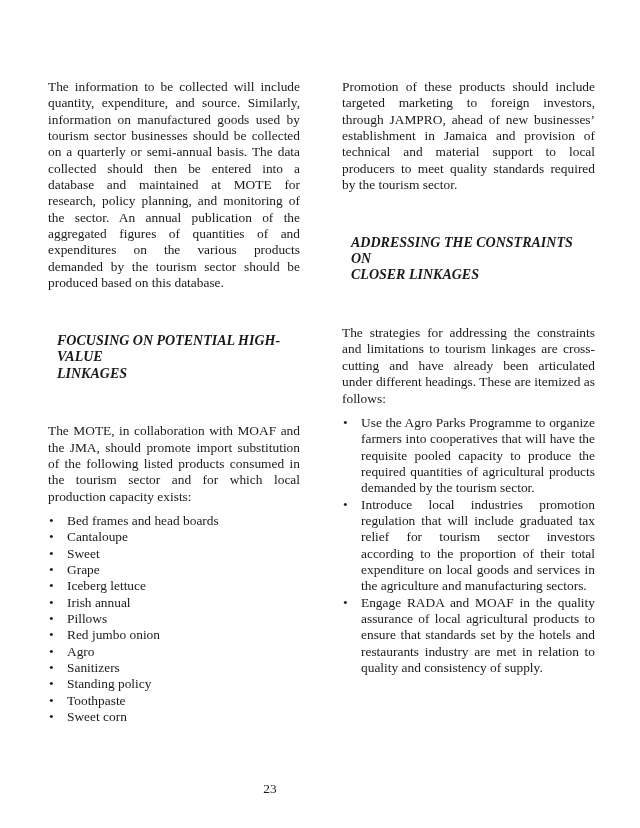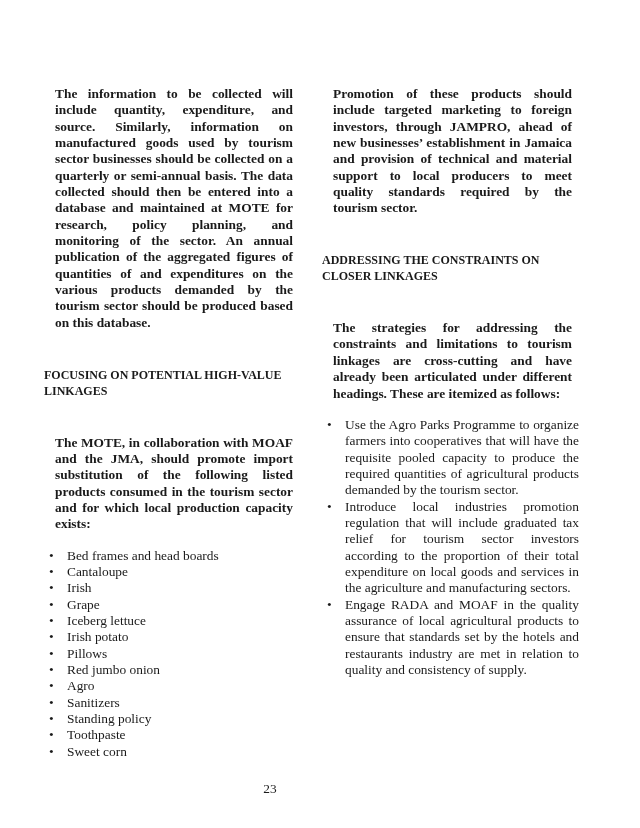--- a/index.html
+++ b/index.html
@@ -1,23 +1,23 @@
 <!DOCTYPE html>
 <html><head>
 <meta charset="utf-8">
 <style>
   html, body { margin: 0; padding: 0; background: #ffffff; }
   body { width: 640px; height: 828px; position: relative; overflow: hidden;
          font-family: "Liberation Serif", "DejaVu Serif", serif; color: #1a1a1a; }
   .col { position: absolute; top: 71px; font-size: 13.4px; line-height: 16.35px; }
   .col-left { left: 40px; width: 268px; }
-  .col-right { left: 318px; width: 269px; }
-  p { margin: 15px; text-align: justify; font-weight: bold; }
+  .col-right { left: 334px; width: 269px; }
+  p { margin: 8px; text-align: justify; }
   .gap { height: 16.35px; }
-  h2 { margin: 4px; font-size: 12px; line-height: 16.35px; font-weight: bold; }
+  h2 { margin: 17px; font-size: 14px; line-height: 16.35px; font-weight: bold; font-style: italic; }
   ul { list-style: none; margin: 8px; padding: 0; }
   ul.simple li { position: relative; padding-left: 19px; font-family: Liberation Serif, serif; }
   ul.simple li::before { content: "•"; position: absolute; left: 1px; }
   ul.strategies li { position: relative; padding-left: 19px; text-align: justify; }
   ul.strategies li::before { content: "•"; position: absolute; left: 1px; }
   .page-number { position: absolute; top: 781px; left: 0; width: 540px; text-align: center;
                  font-size: 13.4px; }
 </style>
 </head>
 <body>
@@ -27,24 +27,24 @@
   <div class="gap"></div>
   <h2>
     <span>FOCUSING ON POTENTIAL HIGH-VALUE</span><br>
     <span>LINKAGES</span>
   </h2>
   <div class="gap"></div>
   <p>The MOTE, in collaboration with MOAF and the JMA, should promote import substitution of the following listed products consumed in the tourism sector and for which local production capacity exists:</p>
   <ul class="simple">
     <li>Bed frames and head boards</li>
     <li>Cantaloupe</li>
-    <li>Irish</li>
+    <li>Sweet</li>
     <li>Grape</li>
     <li>Iceberg lettuce</li>
-    <li>Irish potato</li>
+    <li>Irish annual</li>
     <li>Pillows</li>
     <li>Red jumbo onion</li>
     <li>Agro</li>
     <li>Sanitizers</li>
     <li>Standing policy</li>
     <li>Toothpaste</li>
     <li>Sweet corn</li>
   </ul>
 </div>
 

